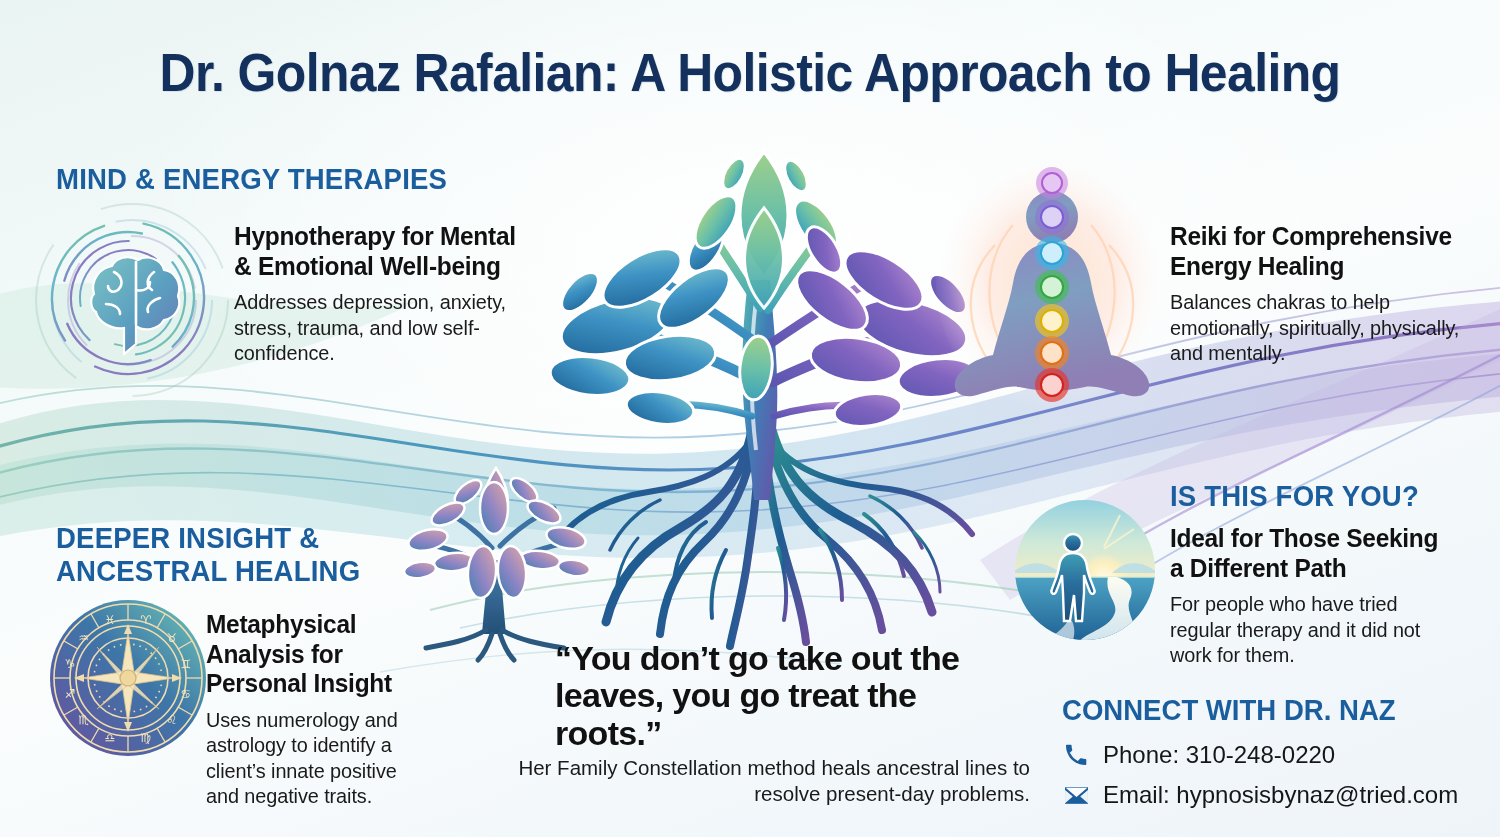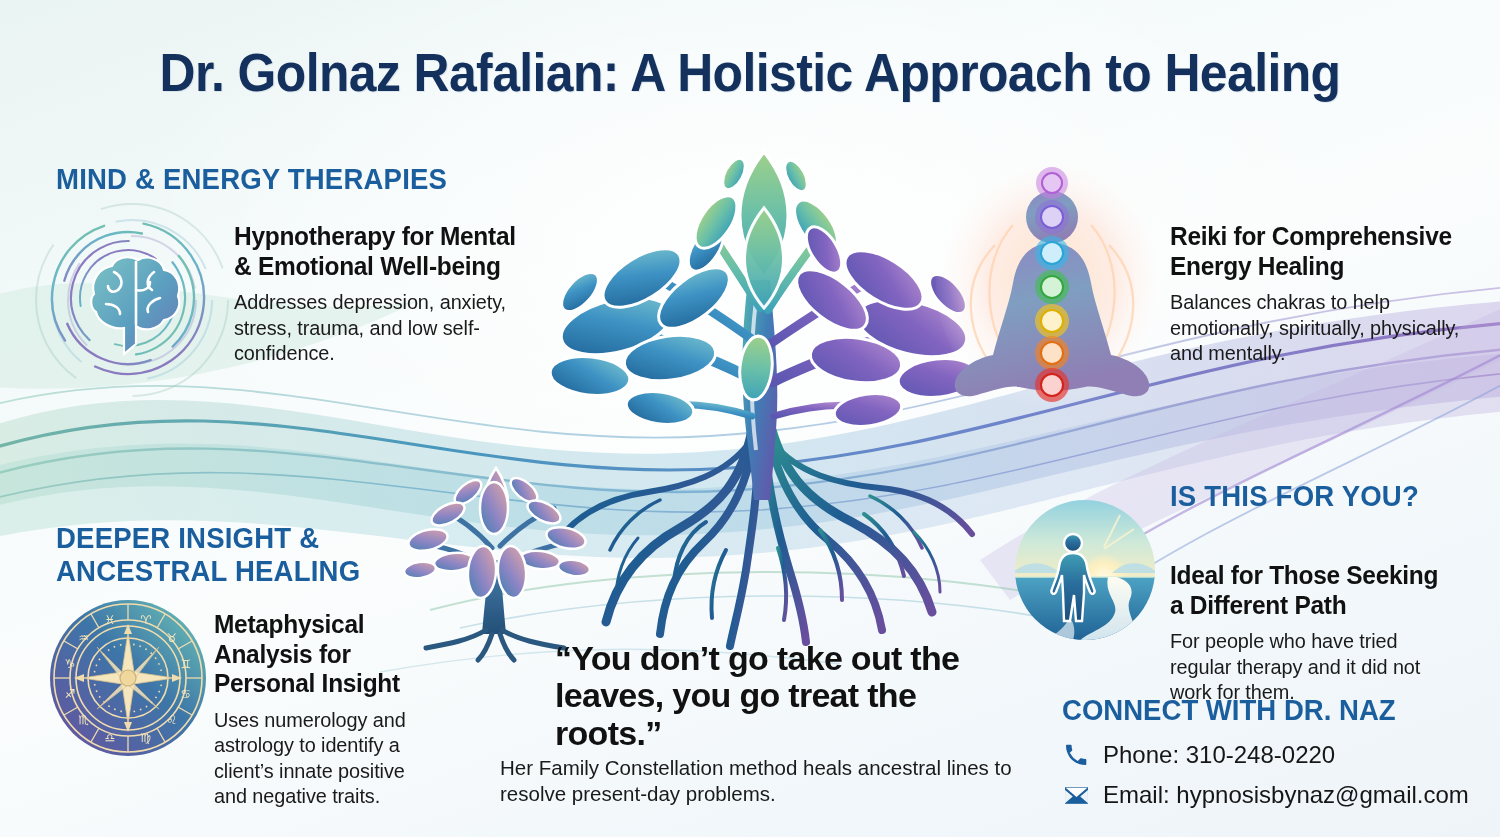--- a/index.html
+++ b/index.html
@@ -56,21 +56,21 @@
   }
 
   
   .quote {
     position: absolute; left: 555px; top: 640px; width: 420px;
     font-size: 34px; font-weight: 700; color: #111;
     line-height: 1.1; letter-spacing: -0.7px;
   }
   .quote-sub {
     position: absolute; left: 500px; top: 755px; width: 530px;
-    text-align: left;
+    text-align: right;
     font-size: 20.5px; color: #1a1a1a; line-height: 1.25;
   }
 
   
   .contact-title {
     position: absolute; left: 1062px; top: 694px;
     font-size: 29px; font-weight: 700; color: #1b5e9e;
     transform: scaleX(0.95); transform-origin: left center;
   }
   .contact-row {
@@ -469,21 +469,21 @@
 
       <g fill="#f0dcae">
         <polygon points="80,26 84,36 76,36"></polygon>
         <polygon points="80,134 84,124 76,124"></polygon>
         <polygon points="26,80 36,76 36,84"></polygon>
         <polygon points="134,80 124,76 124,84"></polygon>
       </g>
     </svg>
   </div>
 
-  <div class="block" style="left:214px; top:610px; width:218px;">
+  <div class="block" style="left:206px; top:610px; width:218px;">
     <h3>Metaphysical Analysis for Personal Insight</h3>
     <p>Uses numerology and astrology to identify a client’s innate positive and negative traits.</p>
   </div>
 
   <div class="kicker" style="left:1170px; top:480px;">IS THIS FOR YOU?</div>
 
   <div class="icon-wrap" style="left:1012px; top:497px; width:146px; height:146px;">
     <svg viewBox="0 0 146 146" width="146" height="146">
       <defs>
         <clipPath id="circClip">
@@ -536,21 +536,21 @@
           <path d="M61,56 C 70,56 74,62 75,70 C 76,78 80,86 82,92
                    C 84,96 80,99 78,95 C 76,90 73,82 72,78
                    L72,96 L70,124 L64,124 L62,98 L58,124 L52,124 L51,96 L50,78
                    C 49,82 46,90 44,95 C 42,99 38,96 40,92
                    C 42,86 46,78 47,70 C 48,62 52,56 61,56 Z"></path>
         </g>
       </g>
     </svg>
   </div>
 
-  <div class="block" style="left:1170px; top:524px; width:290px;margin-top:37px;">
+  <div class="block" style="left:1170px; top:524px; width:290px;">
     <h3>Ideal for Those Seeking a Different Path</h3>
     <p>For people who have tried regular therapy and it did not work for them.</p>
   </div>
 
   <div class="quote">“You don’t go take out the leaves, you go treat the roots.”</div>
   <div class="quote-sub">Her Family Constellation method heals ancestral lines to resolve present-day problems.</div>
 
   <div class="contact-title">CONNECT WITH DR. NAZ</div>
 
   <div class="contact-row phone">
@@ -563,16 +563,16 @@
   </div>
 
   <div class="contact-row email">
     <span class="ci">
       <svg viewBox="0 0 24 20" width="25" height="21" fill="#1b5e9e">
         <path d="M1 2h22v16H1z" fill="#1b5e9e"></path>
         <path d="M1.6 2.6h20.8L12 11.4 1.6 2.6z" fill="#ffffff"></path>
         <path d="M1 17.4l7.4-6.4L1 4.6zM23 17.4l-7.4-6.4L23 4.6z" fill="#ffffff" opacity=".92"></path>
       </svg>
     </span>
-    <span>Email: hypnosisbynaz@gmail.com</span>
+    <span>Email: hypnosisbynaz@tried.com</span>
   </div>
 
 </div>
 
 </body></html>

